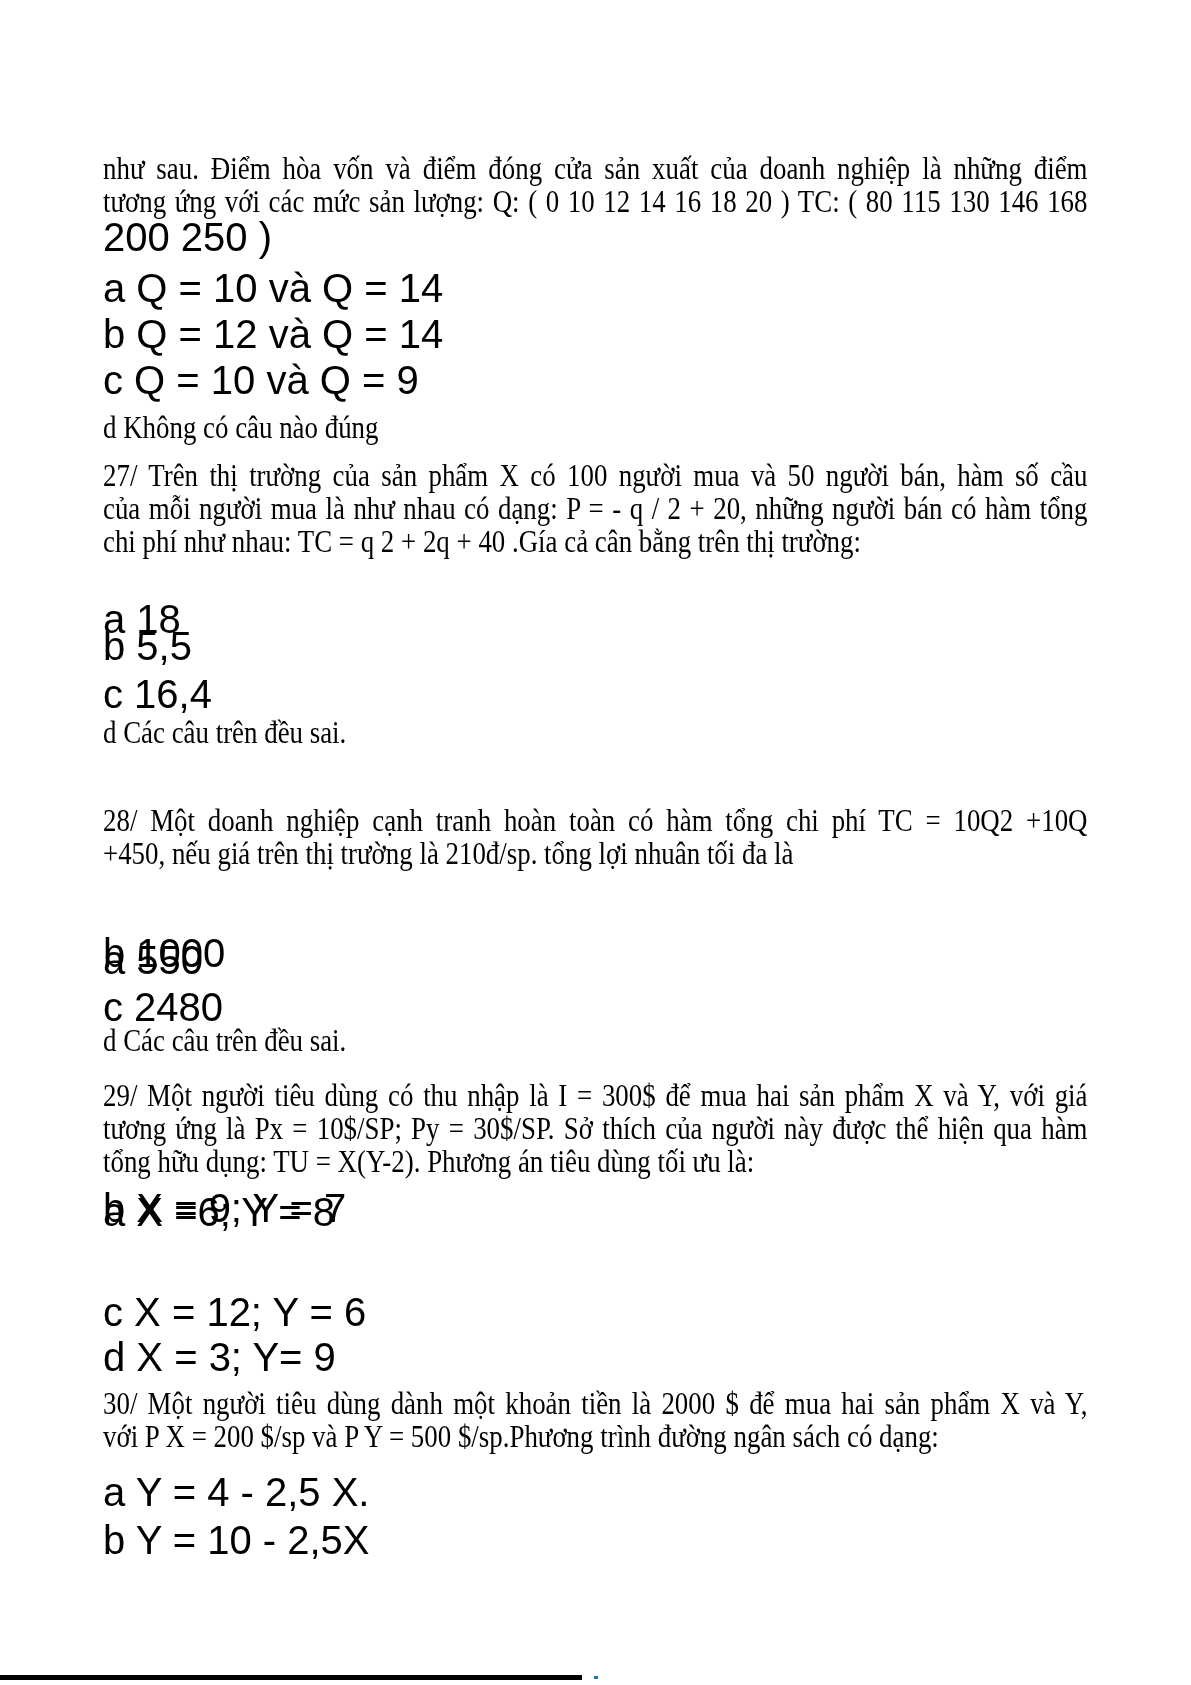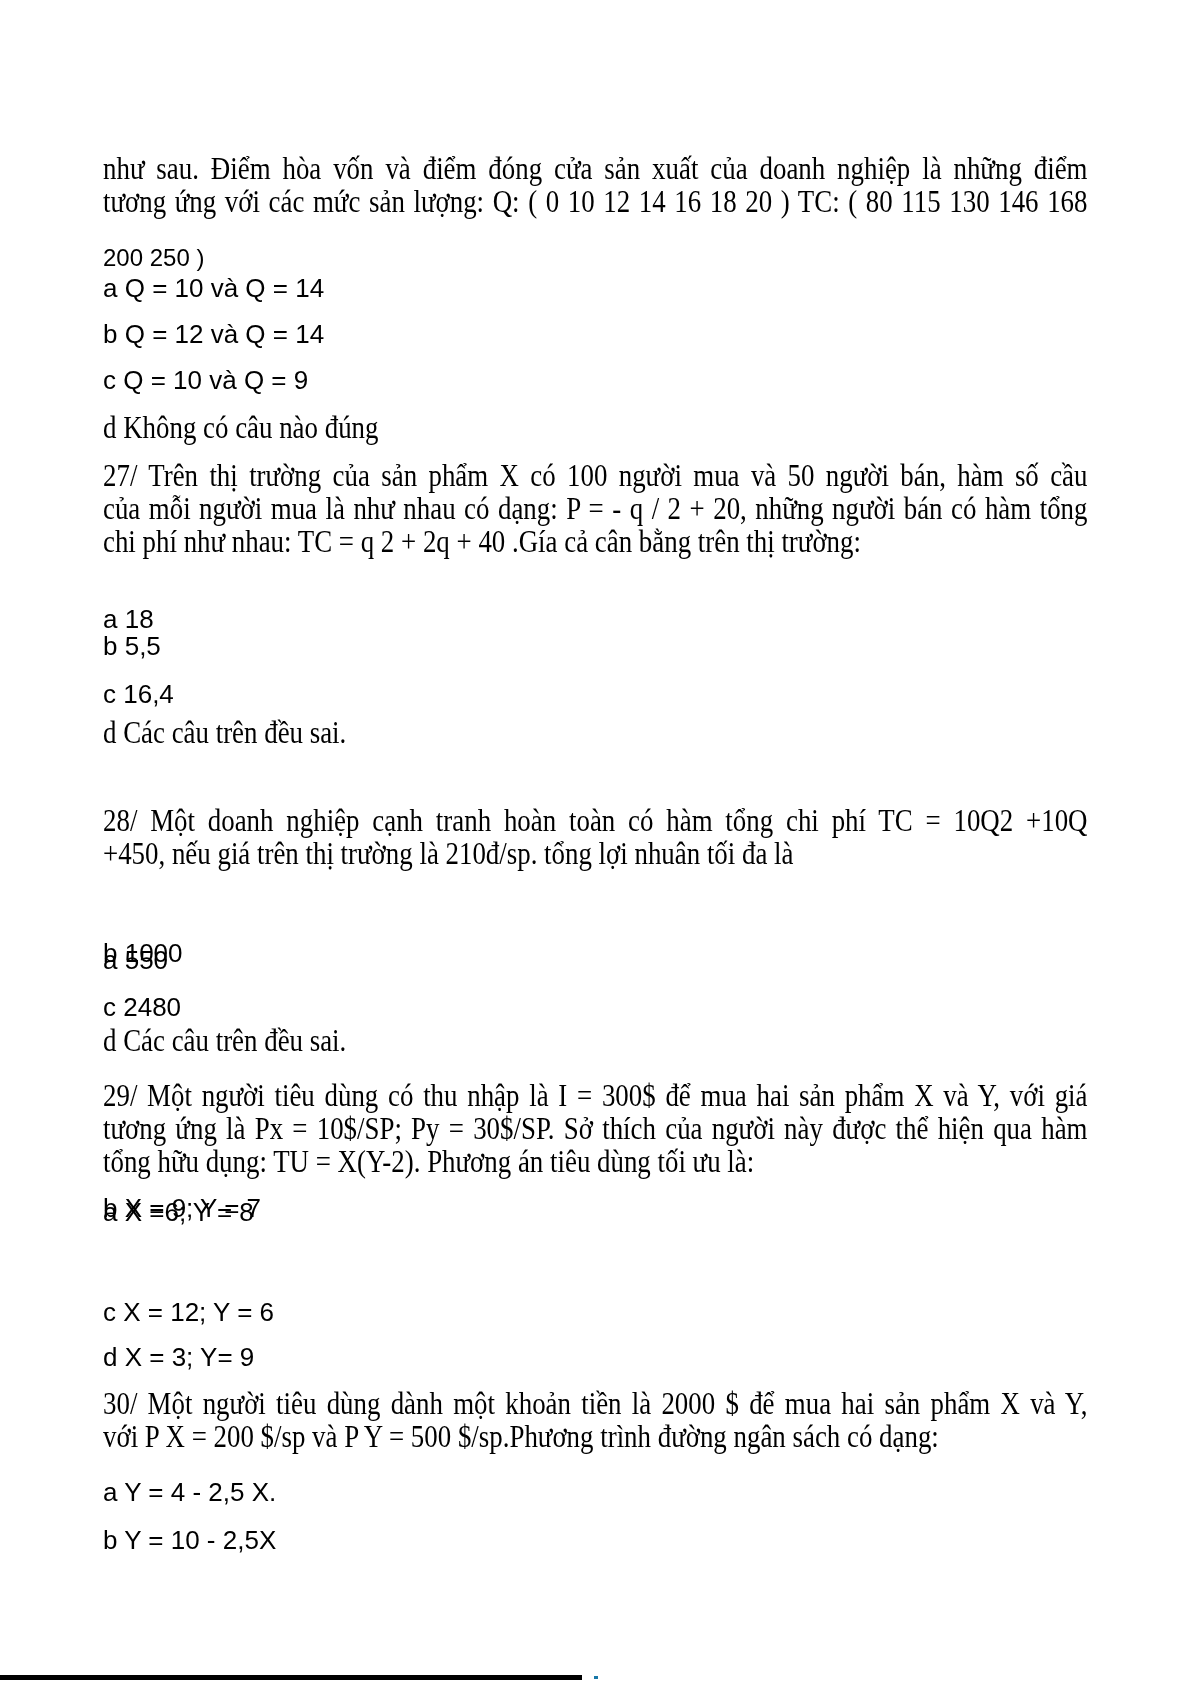--- a/index.html
+++ b/index.html
@@ -16,24 +16,24 @@
     font-family: "Liberation Serif", serif;
     font-size: 32px; line-height: 33px;
     width: 1172px;
     transform: scaleX(0.84); transform-origin: 0 0;
   }
   .serif .jl { text-align: justify; text-align-last: justify; }
   .serif .ll { text-align: left; white-space: nowrap; }
   
   .sans {
     font-family: "Liberation Sans", sans-serif;
-    font-size: 26px; line-height: 33px;
+    font-size: 40px; line-height: 33px;
     white-space: nowrap;
   }
-  .sans-big { font-size: 24px; margin-top: 20px; }
+  .sans-big { font-size: 40px; }
   .rule { position: absolute; background: #000000; }
   .marker { position: absolute; }
 </style>
 </head>
 <body>
 
 <div>
   <div class="blk serif" style="top:152px">
     <div class="jl">như sau. Điểm hòa vốn và điểm đóng cửa sản xuất của doanh nghiệp là những điểm</div>
     <div class="jl">tương ứng với các mức sản lượng: Q: ( 0 10 12 14 16 18 20 ) TC: ( 80 115 130 146 168</div>

